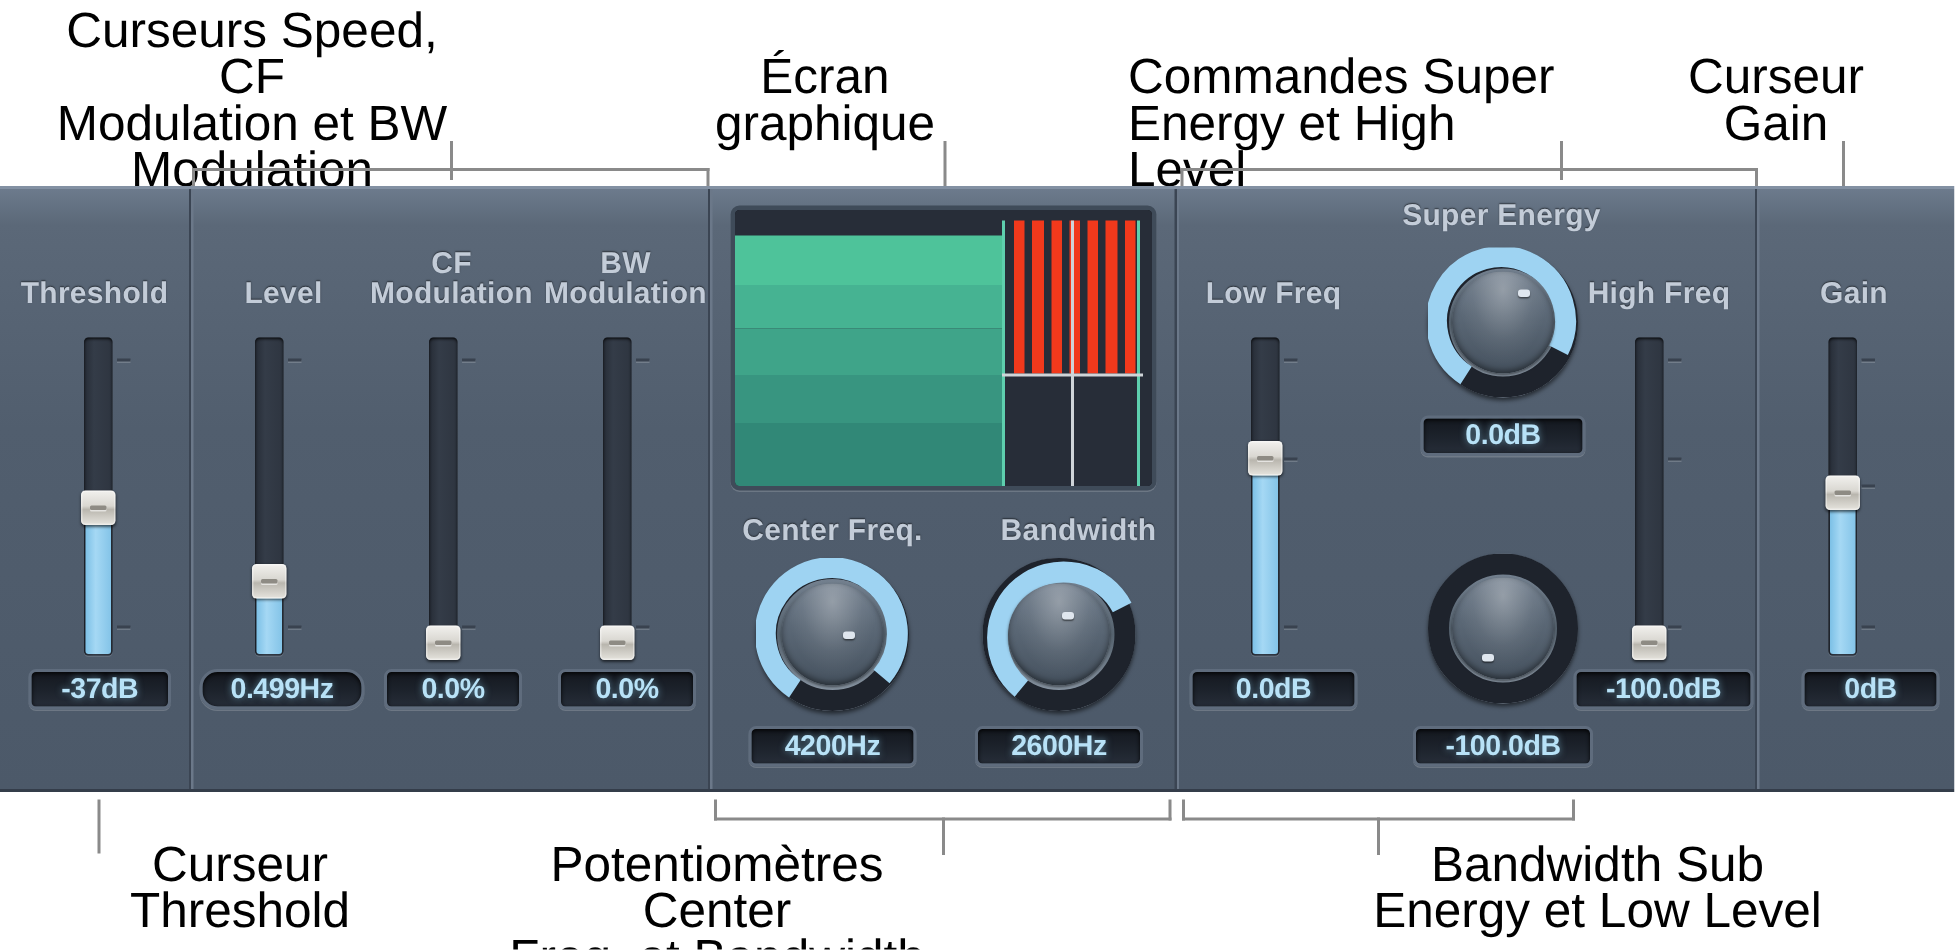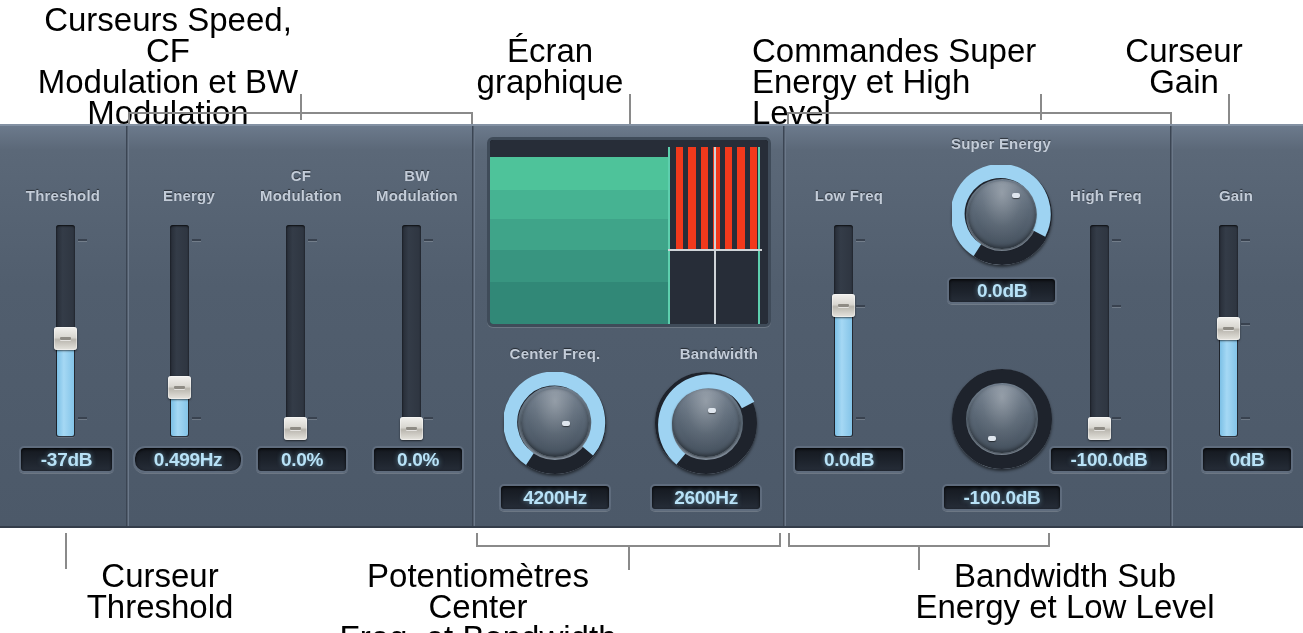--- a/index.html
+++ b/index.html
@@ -50,21 +50,21 @@
     width: 3px;
     background: linear-gradient(90deg, #3b4553 0%, #3b4553 45%, #6b7889 55%, #6b7889 100%);
   }
 
   .panel { position: absolute; top: 0; bottom: 0; }
 
   
   .ctl-label {
     position: absolute;
     color: #c3ccd8;
-    font-size: 15px;
+    font-size: 20px;
     font-weight: bold;
     text-align: center;
     line-height: 20px;
     text-shadow: 0 -1px 1px rgba(0,0,0,0.55);
     white-space: pre-line;
     letter-spacing: 0.2px;
   }
 
   
   .slider { position: absolute; }
@@ -237,21 +237,21 @@
       </div>
       <div class="thumb" style="bottom:calc(46% - 11px);"></div>
       <div class="tick" style="top:14px;"></div>
       <div class="tick" style="top:192px;"></div>
     </div>
     <div class="valbox" style="left:19px; top:320px; width:95px;">-37dB</div>
   </div>
 
   <div class="panel" style="left:129px; width:343px;">
 
-    <div class="ctl-label" style="left:6px; top:60px; width:108px;">Energy</div>
+    <div class="ctl-label" style="left:6px; top:60px; width:108px;">Level</div>
     <div class="slider" style="left:41px; top:99px; width:32px; height:212px;">
       <div class="track" style="height:212px;">
         <div class="fill" style="height:23%;"></div>
       </div>
       <div class="thumb" style="bottom:calc(23% - 11px);"></div>
       <div class="tick" style="top:14px;"></div>
       <div class="tick" style="top:192px;"></div>
     </div>
     <div class="valbox" style="left:4px; top:320px; width:110px;border-radius:12px;">0.499Hz</div>
 

